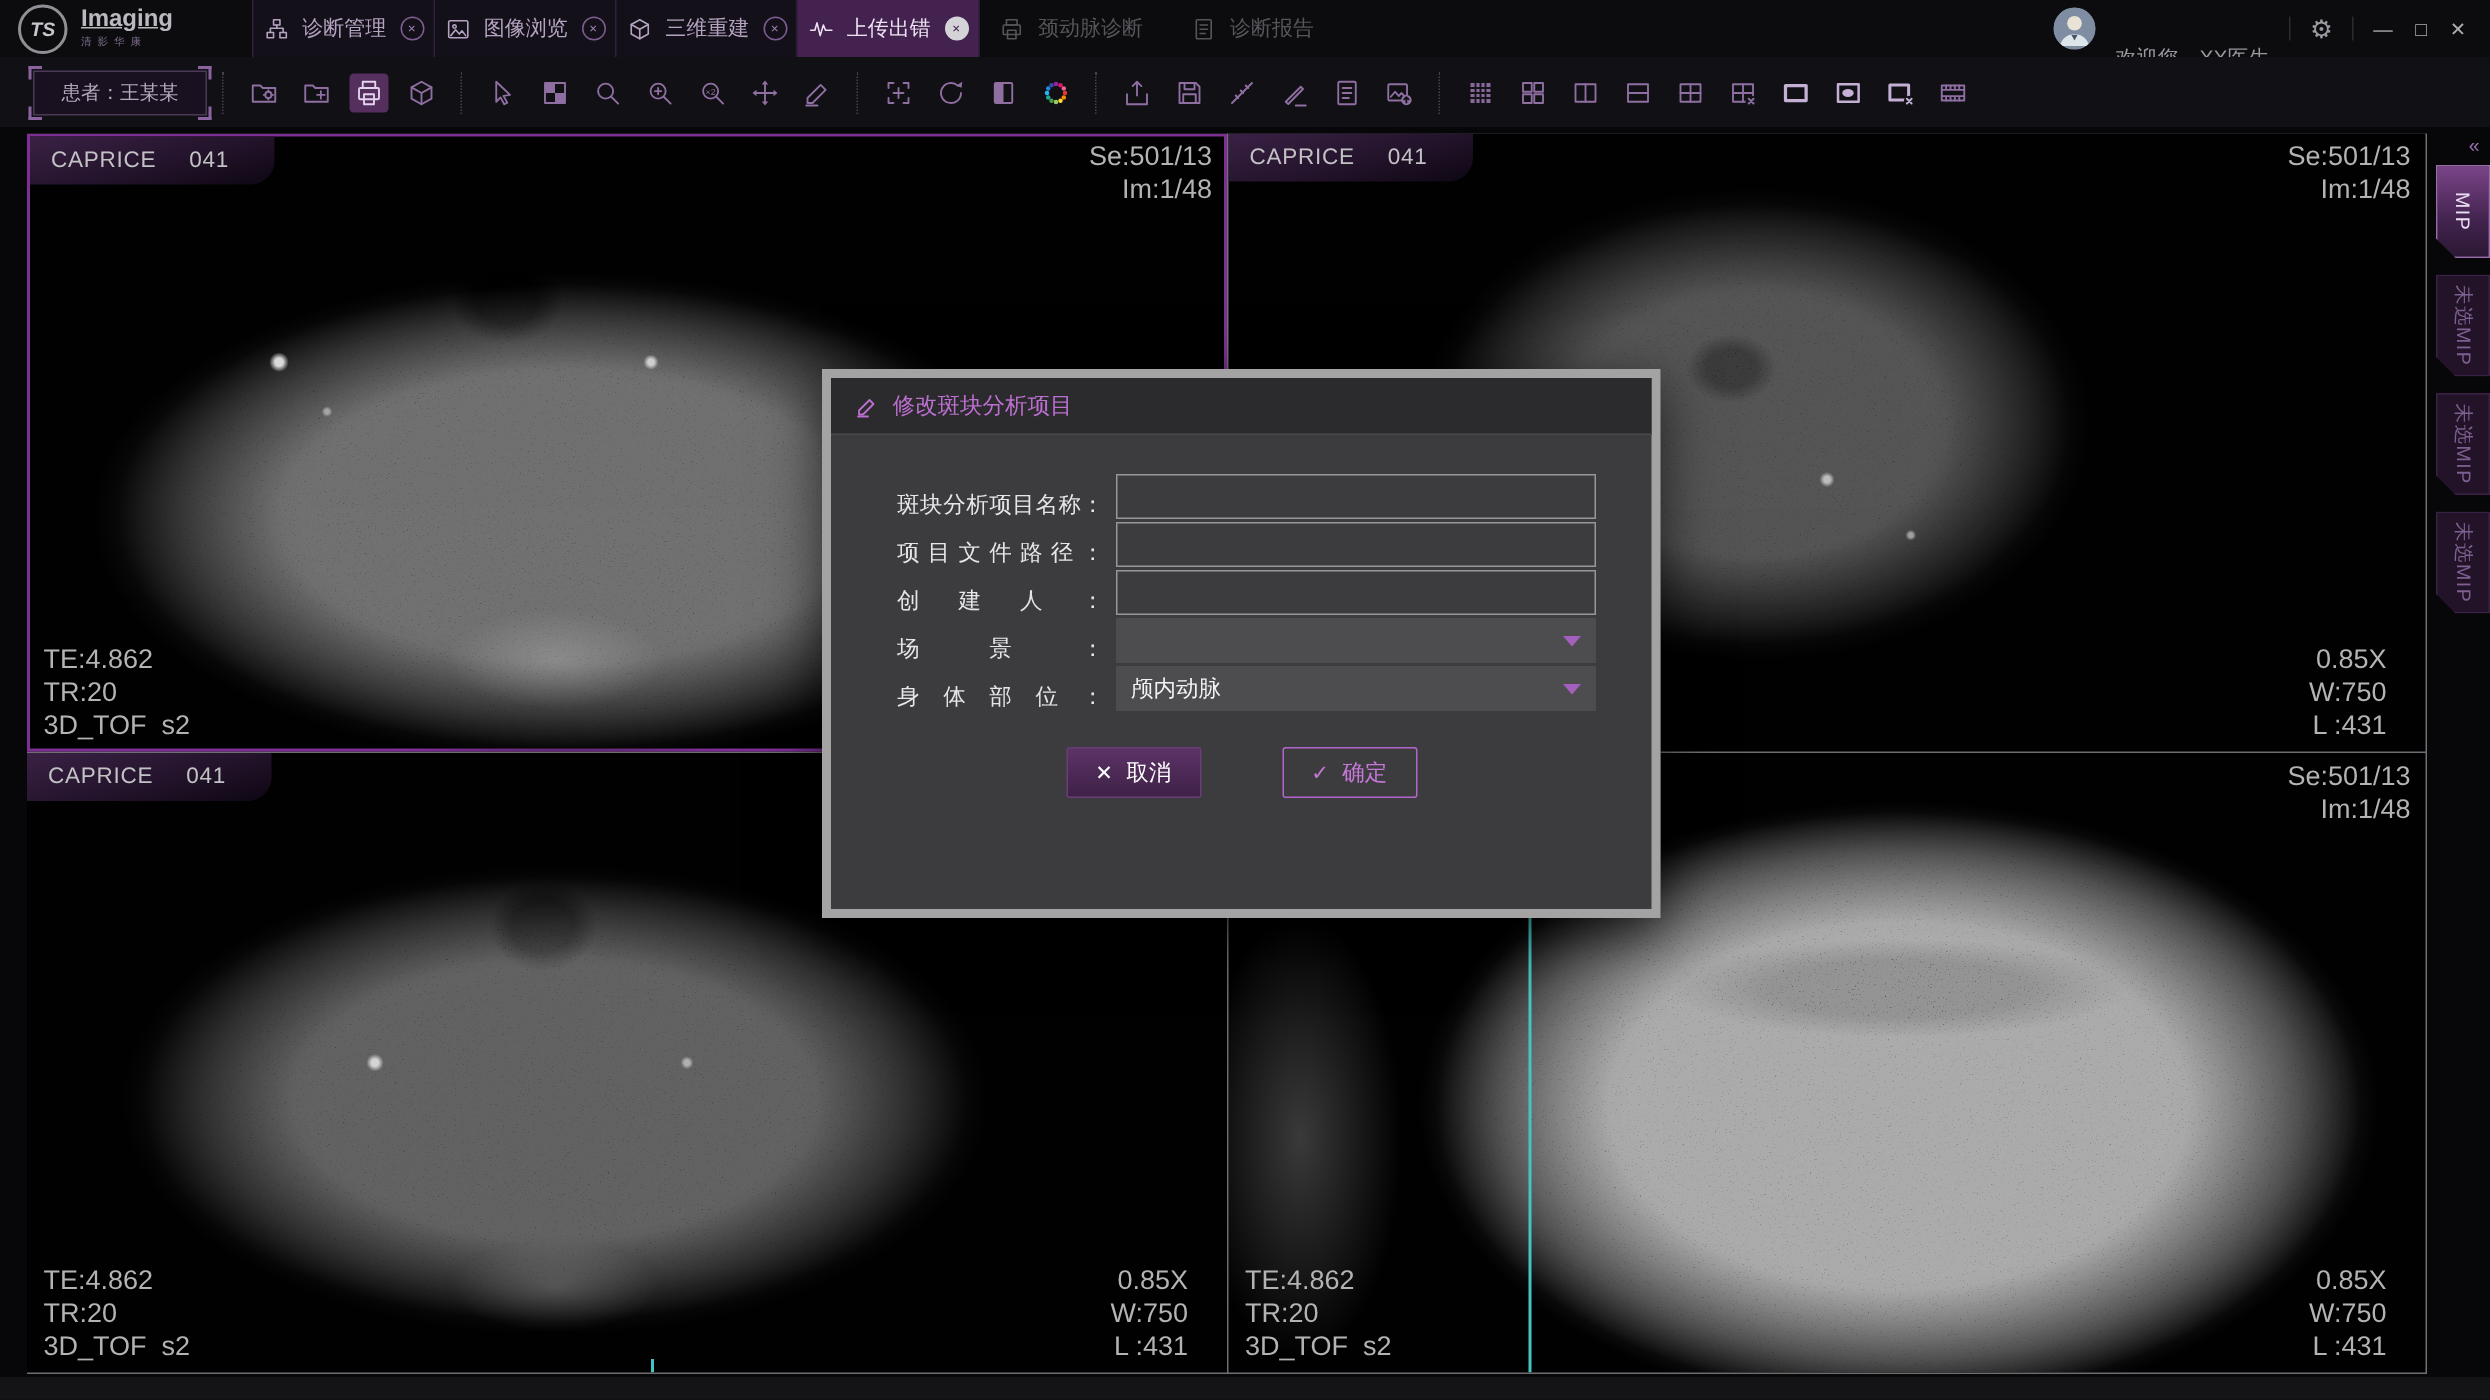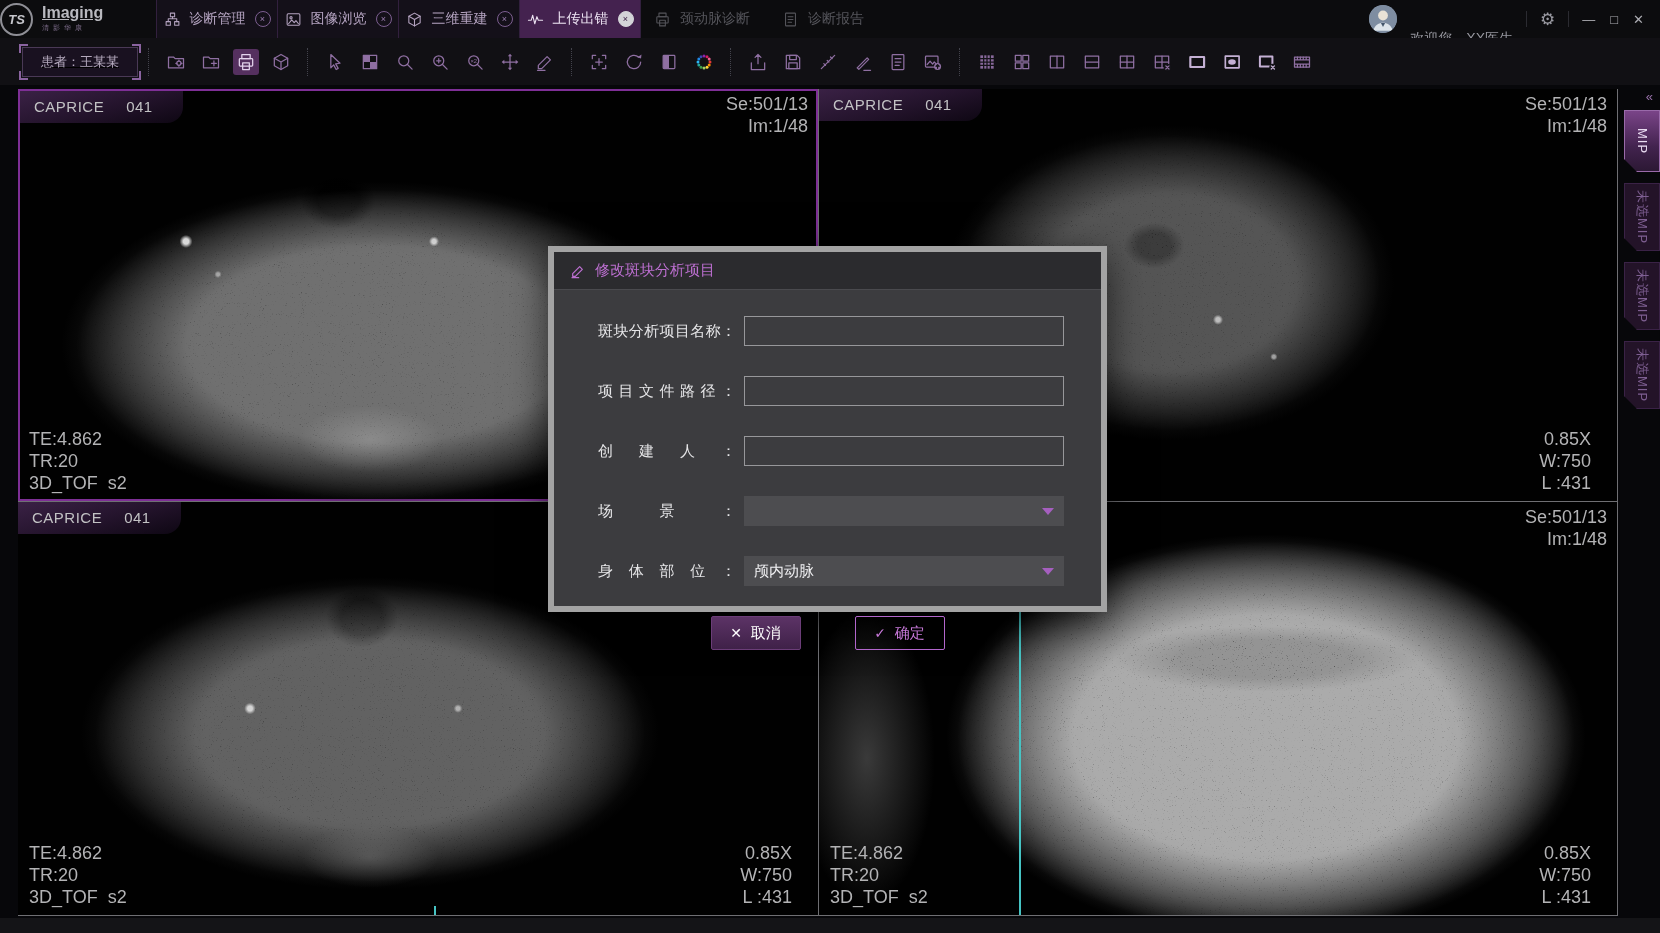--- a/index.html
+++ b/index.html
@@ -1,21 +1,21 @@
 <!DOCTYPE html>
 <html><head>
 <meta charset="utf-8">
 <style>
   html,body{margin:0;padding:0;background:#000;width:1660px;height:933px;overflow:hidden;
     font-family:"Liberation Sans","DejaVu Sans",sans-serif;-webkit-font-smoothing:antialiased;}
   .app{position:relative;width:1660px;height:933px;background:#09090b;}
 
   
   .titlebar{position:absolute;left:0;top:0;width:100%;height:38px;background:#0c0c0e;display:flex;align-items:stretch;}
-  .brand{display:flex;align-items:center;gap:9px;width:143px;}
+  .brand{display:flex;align-items:center;gap:9px;padding-left:12px;width:143px;}
   .logo-circle{width:29px;height:29px;border-radius:50%;border:2px solid #8f8f96;color:#c6c6cc;
     display:flex;align-items:center;justify-content:center;font-weight:bold;font-size:13px;font-style:italic;}
   .brand-name{color:#b9b9bf;font-size:16px;font-weight:bold;line-height:16px;text-decoration:underline;}
   .brand-sub{color:#7d6c8a;font-size:7px;letter-spacing:4px;margin-top:2px;}
   .nav-tabs{display:flex;margin-left:13px;}
   .nav-tab{width:120px;display:flex;align-items:center;justify-content:center;gap:9px;cursor:default;
     background:#141019;border-left:1px solid #32203e;color:#b4a3c0;font-size:14px;}
   .nav-tab:nth-child(4){border-right:1px solid #32203e;}
   .nav-tab.active{background:#44224f;color:#ece2f2;}
   .nav-tab.disabled{background:transparent;border-color:transparent;color:#55555b;}
@@ -30,21 +30,21 @@
   .welcome{color:#97979f;font-size:14px;margin-top:40px;}
   .vsep{width:1px;height:16px;background:#2b2b31;}
   .gear{color:#9a9aa2;font-size:17px;line-height:1;}
   .win-controls{display:flex;align-items:center;gap:15px;}
   .win-btn{color:#aeaeb4;font-size:13px;line-height:1;}
 
   
   .toolbar{position:absolute;left:0;top:38px;width:100%;height:47px;background:#111014;border-bottom:1px solid #050506;
     display:flex;align-items:center;}
   .patient-chip{position:relative;margin-left:22px;width:114px;height:28px;background:#191120;
-    border:1px solid #4a3956;display:flex;align-items:center;justify-content:center;text-decoration:underline;}
+    border:1px solid #4a3956;display:flex;align-items:center;justify-content:center;}
   .patient-chip span{color:#b3a8bc;font-size:13px;}
   .pc-corner{position:absolute;width:7px;height:7px;border:0 solid #8a63a0;}
   .pc-tl{left:-4px;top:-4px;border-left-width:2px;border-top-width:2px;}
   .pc-tr{right:-4px;top:-4px;border-right-width:2px;border-top-width:2px;}
   .pc-bl{left:-4px;bottom:-4px;border-left-width:2px;border-bottom-width:2px;}
   .pc-br{right:-4px;bottom:-4px;border-right-width:2px;border-bottom-width:2px;}
   .tools{display:flex;align-items:center;gap:9px;margin-left:6px;}
   .tool-sep{width:1px;height:28px;border-left:1px dotted #43434c;margin:0 4px;}
   .tool-btn{background:transparent;border:none;padding:3px;color:#8f6fa2;cursor:default;border-radius:3px;
     display:flex;align-items:center;justify-content:center;}
@@ -116,21 +116,21 @@
   .bottom-strip{position:absolute;left:0;bottom:0;width:100%;height:15px;background:#141417;}
 
   
   .dialog{position:absolute;left:548px;top:246px;width:559px;height:366px;background:#3c3c3f;z-index:50;
     border:6px solid #a3a3a3;box-shadow:0 10px 36px rgba(0,0,0,.65);box-sizing:border-box;}
   .dialog-title{height:37px;background:#2b2b2e;border-bottom:1px solid #4a4a4e;display:flex;align-items:center;
     gap:9px;padding-left:16px;color:#bc6fd0;font-size:15px;}
   .dialog-title .d-ic{width:16px;height:16px;}
   .dialog-title .d-ic svg{width:100%;height:100%;display:block;}
   .dialog-body{padding:26px 0 0 44px;}
-  .f-row{display:flex;align-items:center;height:30px;margin-bottom:30px;}
+  .f-row{display:flex;align-items:flex-end;height:30px;margin-bottom:2px;}
   .f-label{display:block;width:138px;margin-right:8px;color:#e6e6e8;font-size:15px;
     text-align:justify;text-align-last:justify;}
   .f-input{width:320px;height:30px;box-sizing:border-box;background:transparent;border:1px solid #97979a;
     color:#f0f0f2;font-size:15px;padding:0 9px;outline:none;font-family:inherit;}
   .f-select{position:relative;width:320px;height:30px;box-sizing:border-box;background:#4d4d50;
     display:flex;align-items:center;padding:0 26px 0 10px;color:#f2f2f4;font-size:15px;}
   .caret{position:absolute;right:10px;top:12px;width:0;height:0;
     border-left:6px solid transparent;border-right:6px solid transparent;border-top:7px solid #a55fbf;}
   .dialog-actions{display:flex;justify-content:center;gap:54px;margin-top:24px;}
   .d-btn{width:90px;height:34px;border-radius:2px;font-size:15px;display:flex;align-items:center;

